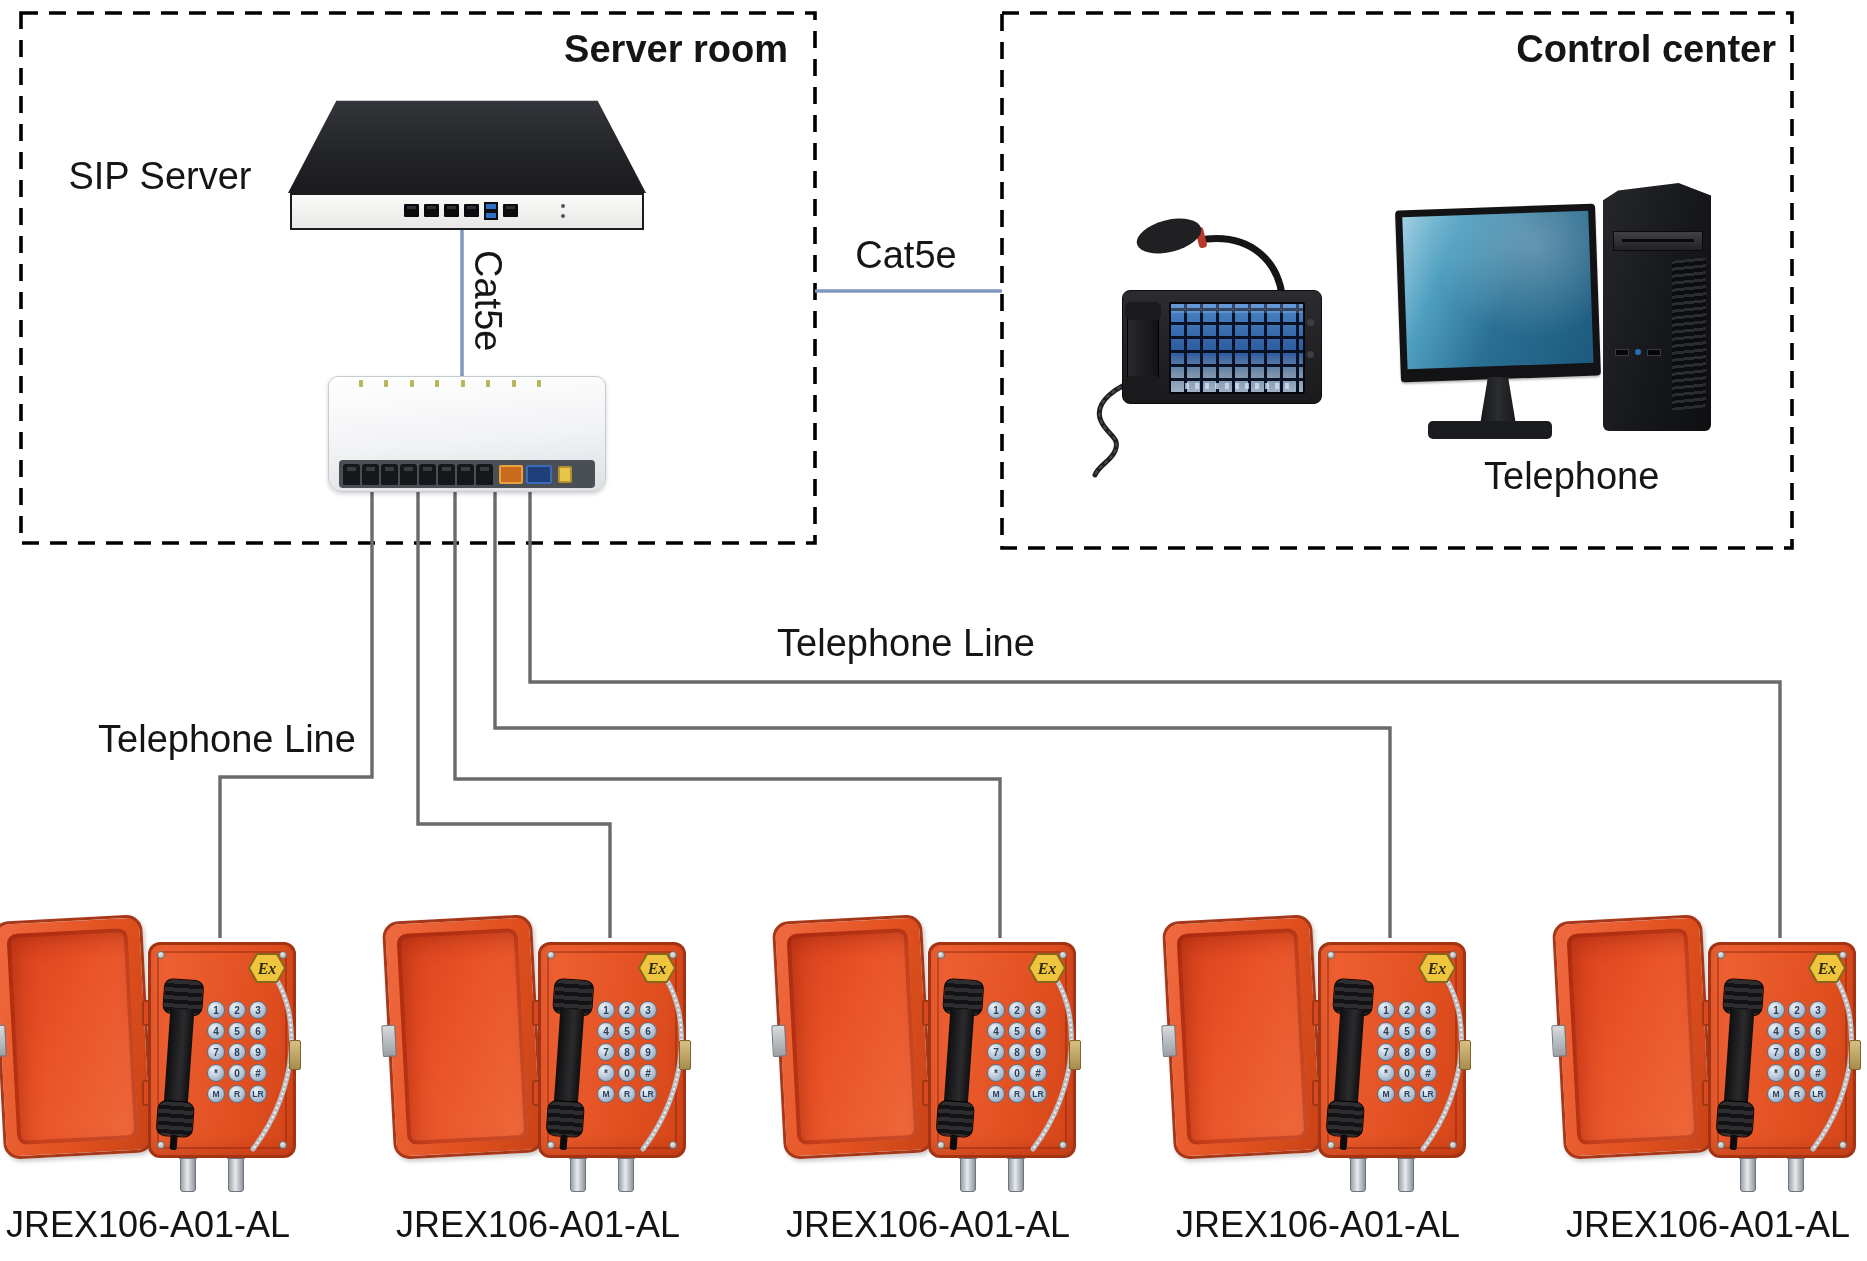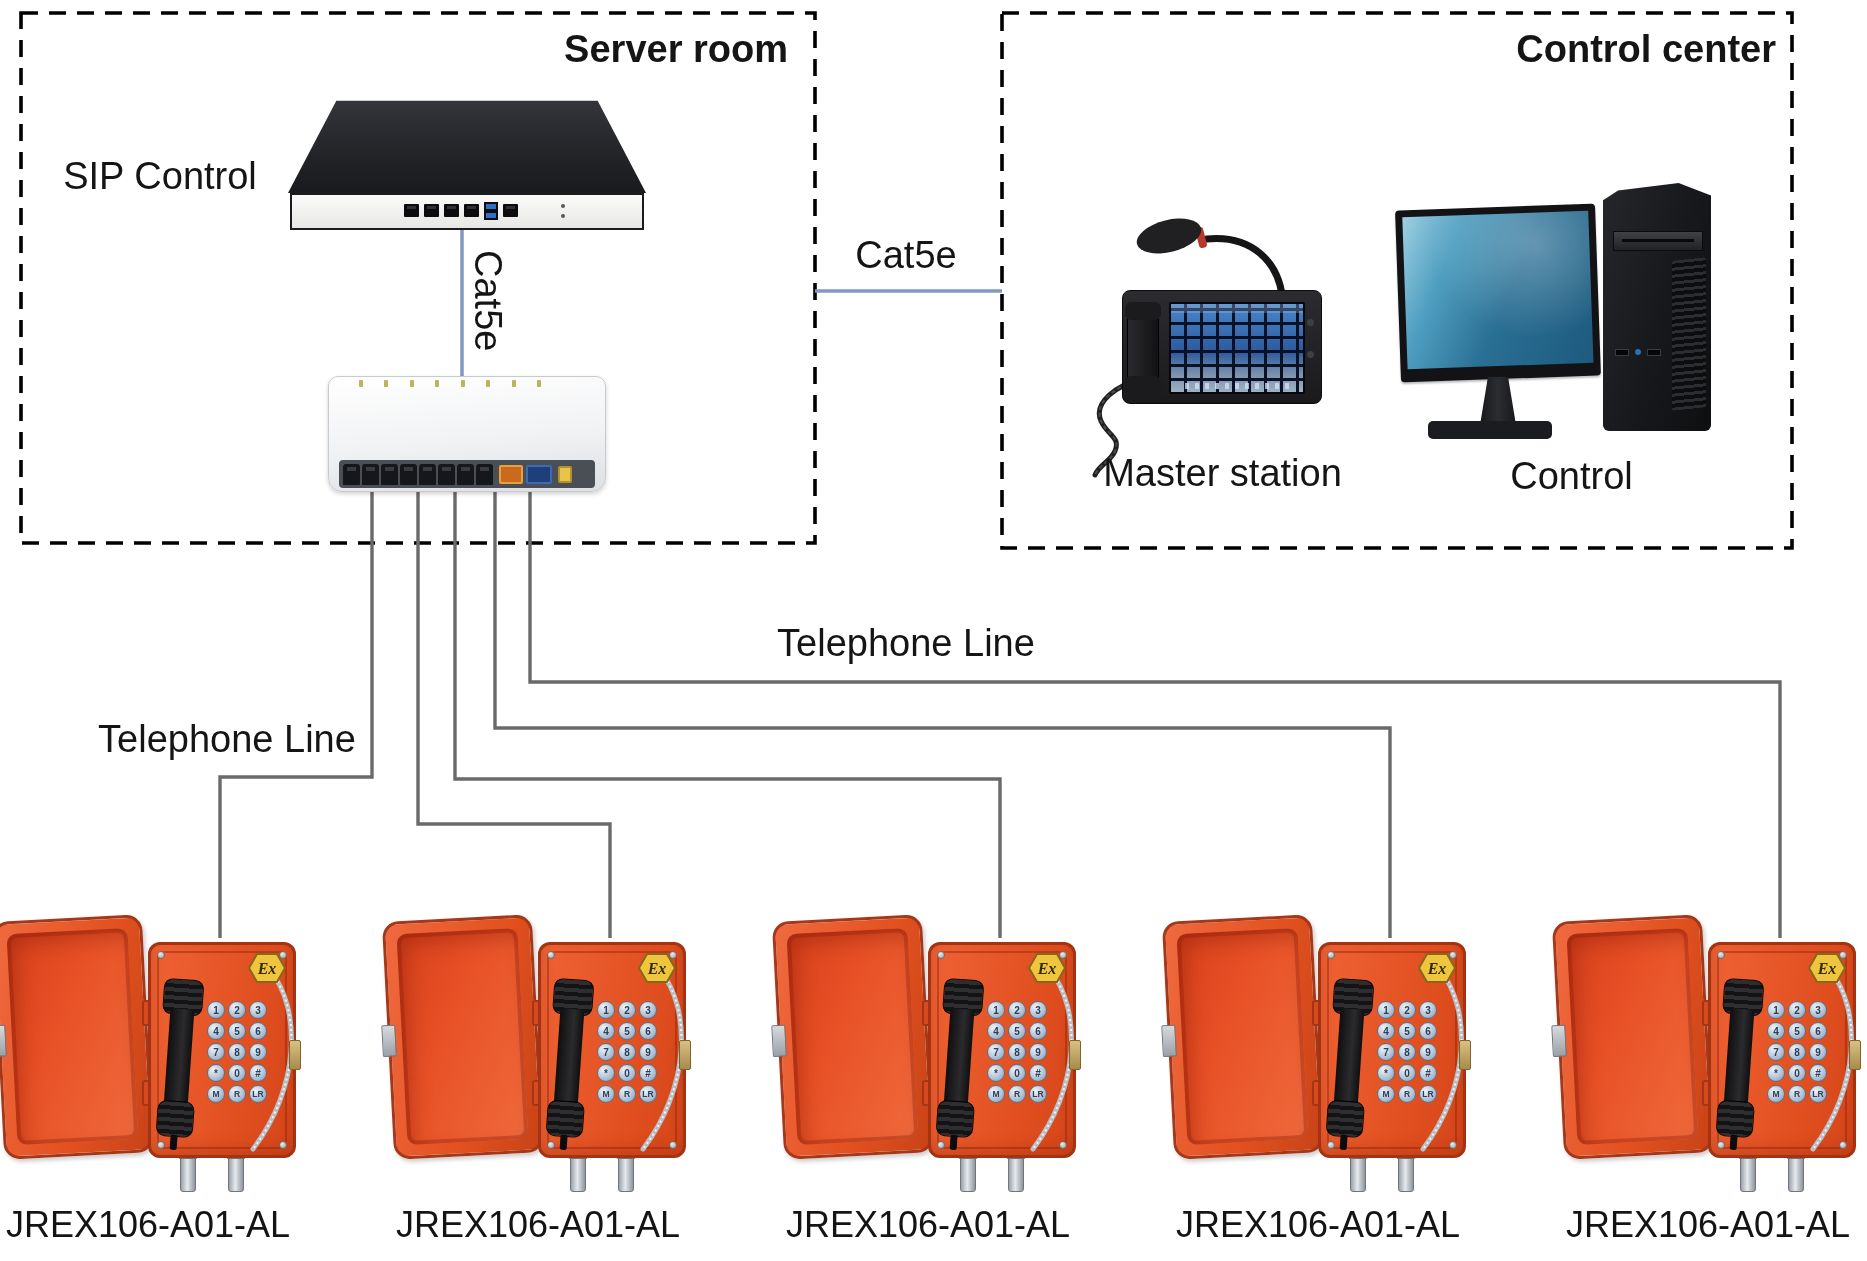--- a/index.html
+++ b/index.html
@@ -157,25 +157,24 @@
     <path class="wire-blue" d="M815 291 L1002 291"></path>
     <path class="wire-gray" d="M372 486 L372 777 L220 777 L220 938"></path>
     <path class="wire-gray" d="M418 486 L418 824 L610 824 L610 938"></path>
     <path class="wire-gray" d="M455 486 L455 779 L1000 779 L1000 938"></path>
     <path class="wire-gray" d="M495 486 L495 728 L1390 728 L1390 938"></path>
     <path class="wire-gray" d="M530 486 L530 682 L1780 682 L1780 938"></path>
   </svg>
 
   <div class="lbl title t-control">Control center</div>
   <div class="lbl title t-server">Server room</div>
-  <div class="lbl l-sip">SIP Control</div>
+  <div class="lbl l-sip">SIP Server</div>
   <div class="lbl l-cat5e-v">Cat5e</div>
   <div class="lbl l-cat5e-h">Cat5e</div>
-  <div class="lbl l-ms">Master station</div>
-  <div class="lbl l-comp">Control</div>
+  <div class="lbl l-comp">Telephone</div>
   <div class="lbl l-tl-left">Telephone Line</div>
   <div class="lbl l-tl-mid">Telephone Line</div>
 
   <div class="sip">
     <div class="sip-top"></div>
     <div class="sip-front">
       <div class="sip-ports">
         <span class="rj45"></span>
         <span class="rj45"></span>
         <span class="rj45"></span>

